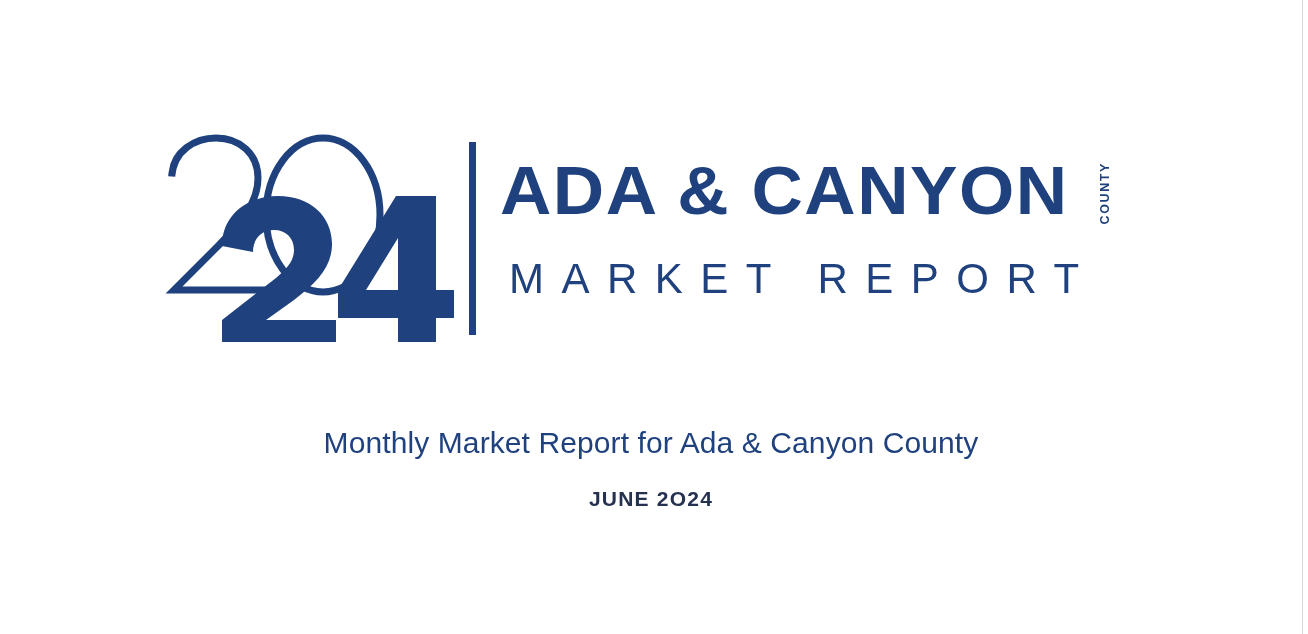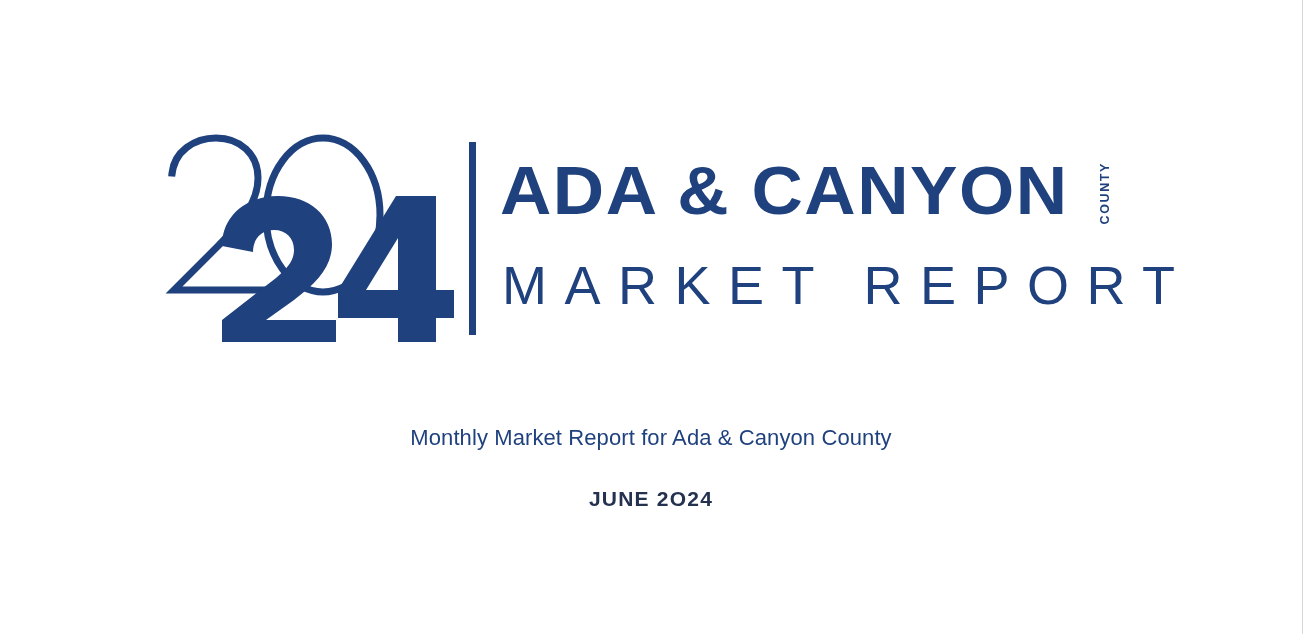--- a/index.html
+++ b/index.html
@@ -110,40 +110,40 @@
     white-space: nowrap;
     writing-mode: vertical-rl;
     transform: rotate(180deg);
     margin-left: 7px;
     margin-top: 6px;
     line-height: 1;
   }
 
   .wordmark-secondary {
     position: absolute;
-    left: 2px;
+    left: 9px;
     top: 128px;
     font-family: "Liberation Sans", sans-serif;
-    font-size: 54px;
+    font-size: 42px;
     font-weight: normal;
     letter-spacing: 17.5px;
     color: #1f417e;
     white-space: nowrap;
     line-height: 1;
   }
 
   
   .cover-subtitle {
     position: absolute;
     left: 0;
     right: 0;
     top: 425px;
     text-align: center;
     font-family: "Liberation Sans", sans-serif;
-    font-size: 22px;
+    font-size: 30px;
     font-weight: normal;
     color: #1f417e;
     line-height: 1.2;
     letter-spacing: 0.1px;
   }
 
   .cover-date {
     position: absolute;
     left: 0;
     right: 0;

